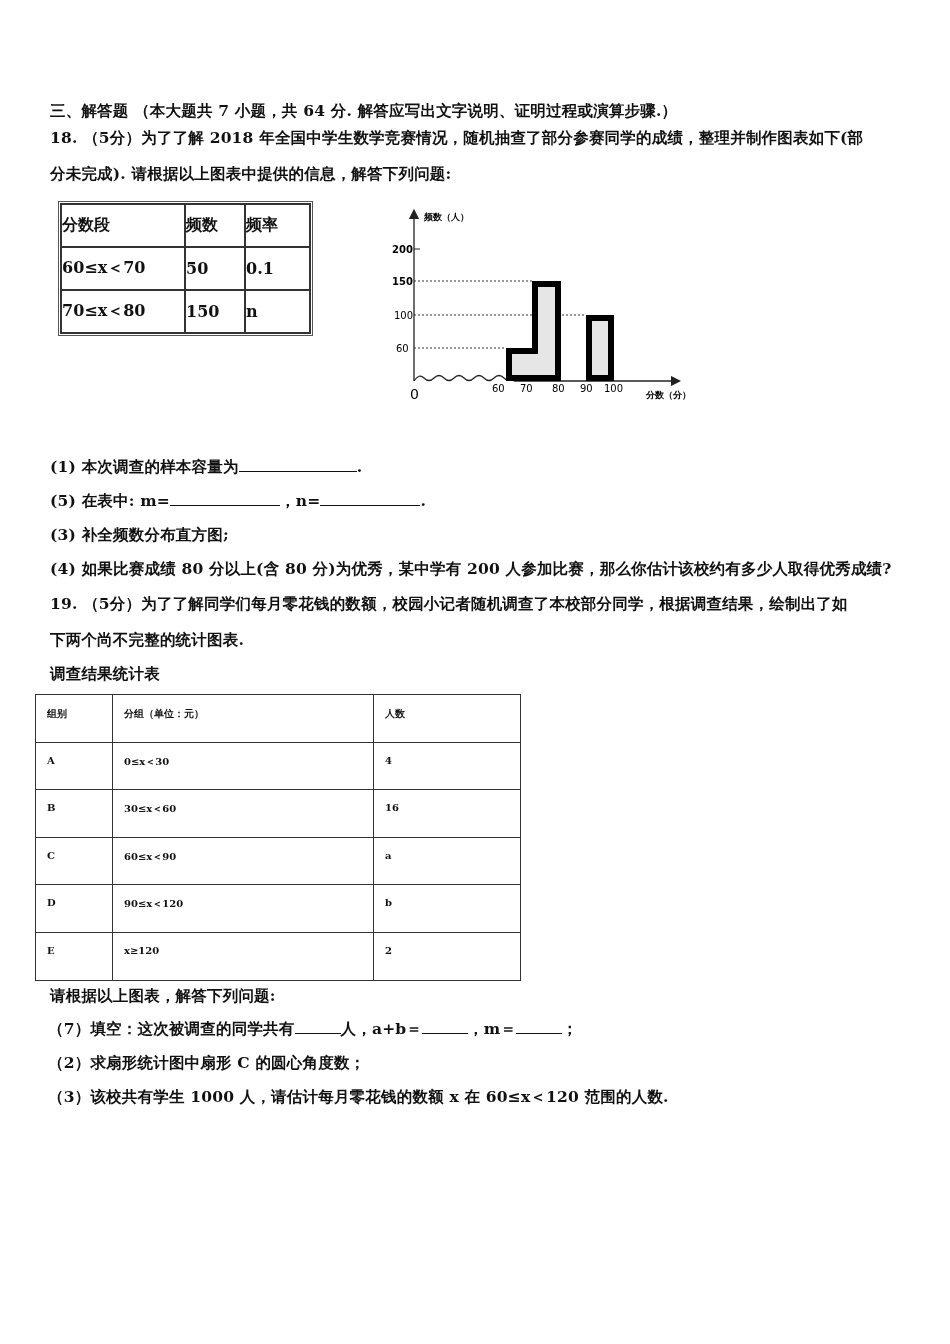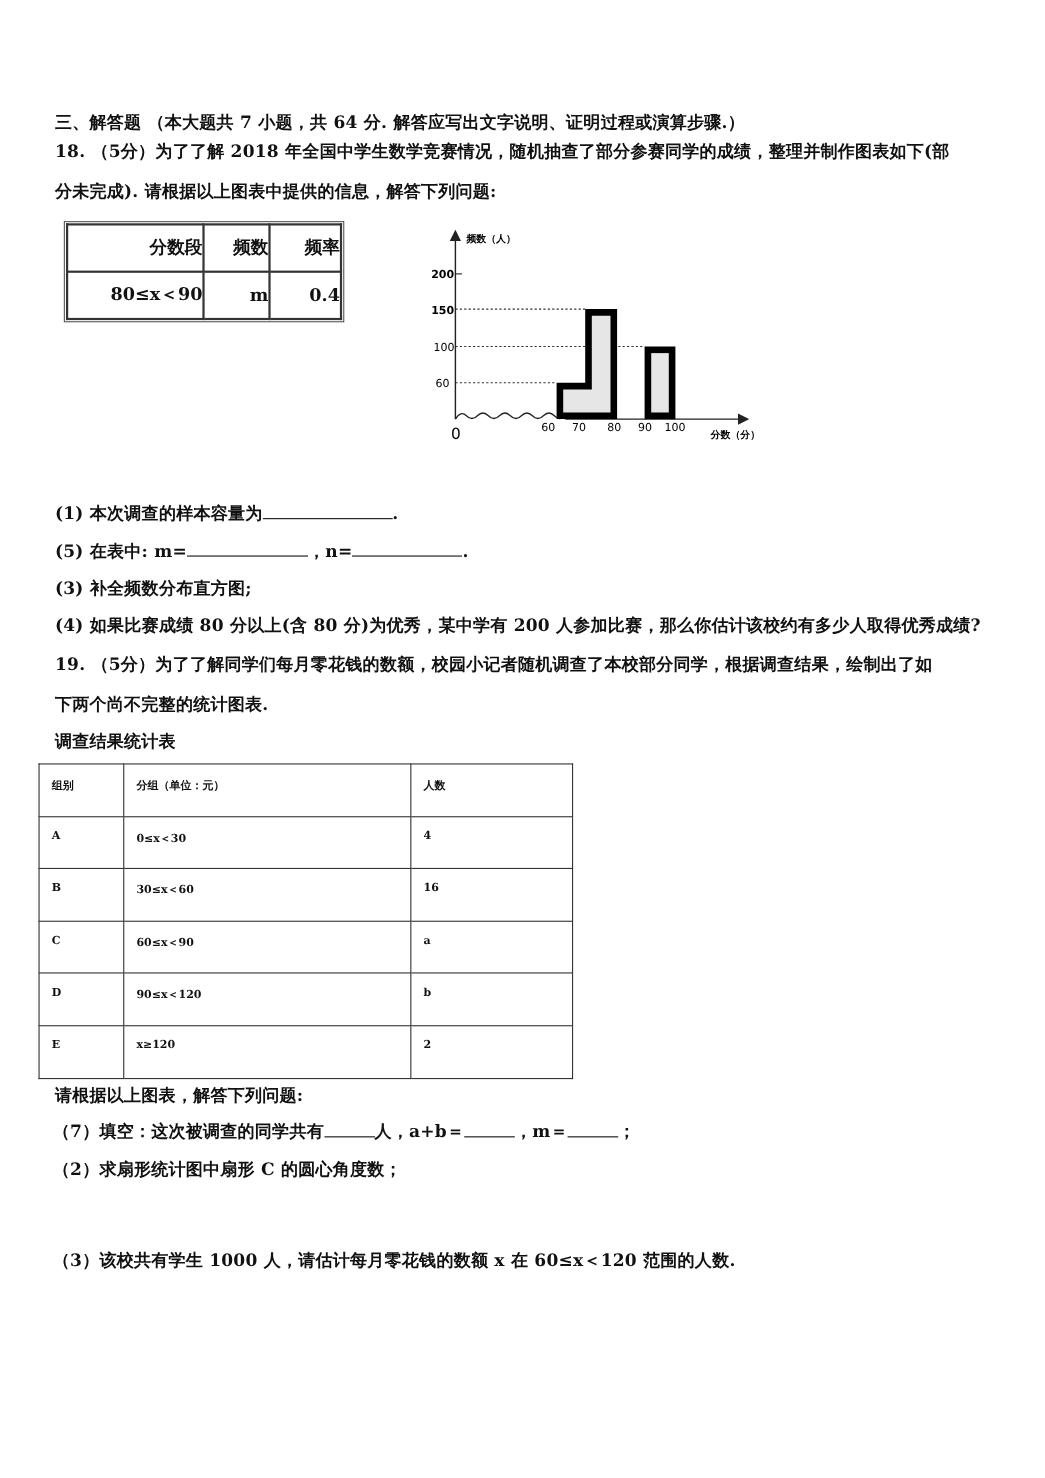--- a/index.html
+++ b/index.html
@@ -2,21 +2,21 @@
 <html><head>
 <meta charset="utf-8">
 <style>
   html, body { margin: 0; padding: 0; background: #ffffff; }
   body { width: 950px; height: 1344px; position: relative; overflow: hidden;
          font-family: "DejaVu Serif", "Liberation Serif", serif; color: #111; }
   .line { position: absolute; left: 50px; font-size: 15.5px; font-weight: bold; white-space: nowrap; letter-spacing: 0.2px; }
   .blank { display: inline-block; border-bottom: 1.5px solid #111; height: 14px; vertical-align: baseline; }
   
   #t1 { position: absolute; left: 60px; top: 203px; border-collapse: collapse; font-weight: bold; font-size: 16px; }
-  #t1 td { border: 2px solid #333; text-align: right; height: 41px; padding: 0; }
+  #t1 td { border: 2px solid #333; text-align: left; height: 41px; padding: 0; }
   #t1 td.c1 { width: 122px; } #t1 td.c2 { width: 58px; } #t1 td.c3 { width: 63px; margin-left: 36px; }
   #t1 { outline: 1px solid #555; outline-offset: 1px; }
   
   #t2 { position: absolute; left: 35px; top: 694px; border-collapse: collapse; font-size: 10px; font-weight: bold; }
   #t2 td { border: 1.5px solid #333; height: 44px; padding: 0 0 0 11px; vertical-align: top; padding-top: 12px; box-sizing: border-box; }
   #t2 td.c1 { width: 77px; } #t2 td.c2 { width: 261px; } #t2 td.c3 { width: 147px; }
   #t2 tr { height: 47.6px; }
   #chart { position: absolute; left: 380px; top: 200px; }
   svg text { font-family: "DejaVu Sans", "Liberation Sans", sans-serif; }
 </style>
@@ -28,23 +28,28 @@
 <div class="line" style="top:164px">分未完成). 请根据以上图表中提供的信息，解答下列问题:</div>
 
 <table id="t1">
   <tbody>
       <tr>
     <td class="c1">分数段</td>
     <td class="c2">频数</td>
     <td class="c3">频率</td>
   </tr>
   <tr>
-    <td class="c1">80≤x＜90</td>
-    <td class="c2">m</td>
-    <td class="c3">0.4</td>
+    <td class="c1">60≤x＜70</td>
+    <td class="c2">50</td>
+    <td class="c3">0.1</td>
+  </tr>
+  <tr>
+    <td class="c1">70≤x＜80</td>
+    <td class="c2">150</td>
+    <td class="c3">n</td>
   </tr>
 </tbody>
   </table>
 
 <svg id="chart" width="330" height="210" viewBox="0 0 330 210">
   <defs>
     <marker id="arr" markerWidth="8" markerHeight="8" refX="4" refY="4" orient="auto">
       <path d="M0,0 L8,4 L0,8 Z" fill="#222"></path>
     </marker>
   </defs>
@@ -122,13 +127,13 @@
     <td class="c3">2</td>
   </tr>
 </tbody>
   </table>
 
 <div class="line" style="top:986px">请根据以上图表，解答下列问题:</div>
 <div class="line" style="top:1019px; left:48px">
   <span>（7）填空：这次被调查的同学共有</span><span class="blank" style="width:46px"></span><span>人，a+b＝</span><span class="blank" style="width:46px"></span><span>，m＝</span><span class="blank" style="width:46px"></span><span>；</span>
 </div>
 <div class="line" style="top:1053px; left:48px">（2）求扇形统计图中扇形 C 的圆心角度数；</div>
-<div class="line" style="top:1136px; left:48px">（3）该校共有学生 1000 人，请估计每月零花钱的数额 x 在 60≤x＜120 范围的人数.</div>
+<div class="line" style="top:1087px; left:48px">（3）该校共有学生 1000 人，请估计每月零花钱的数额 x 在 60≤x＜120 范围的人数.</div>
 
 </body></html>

